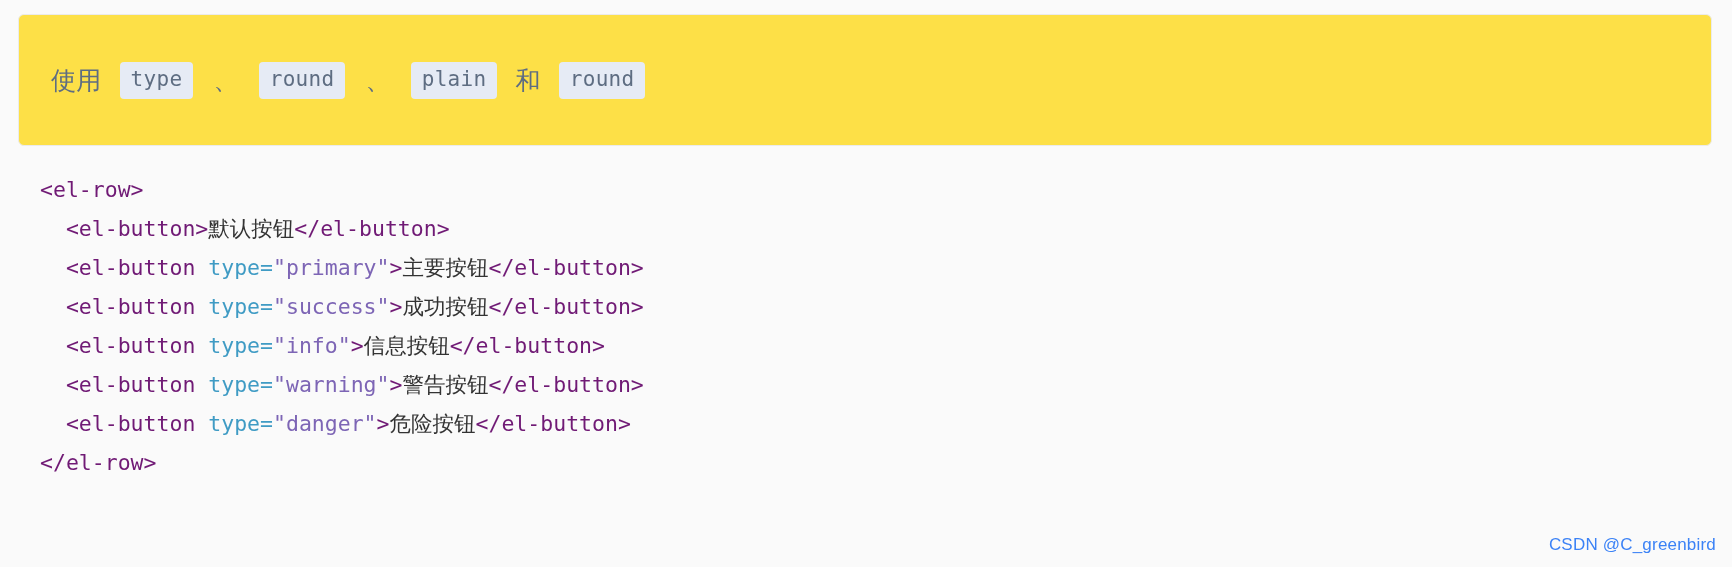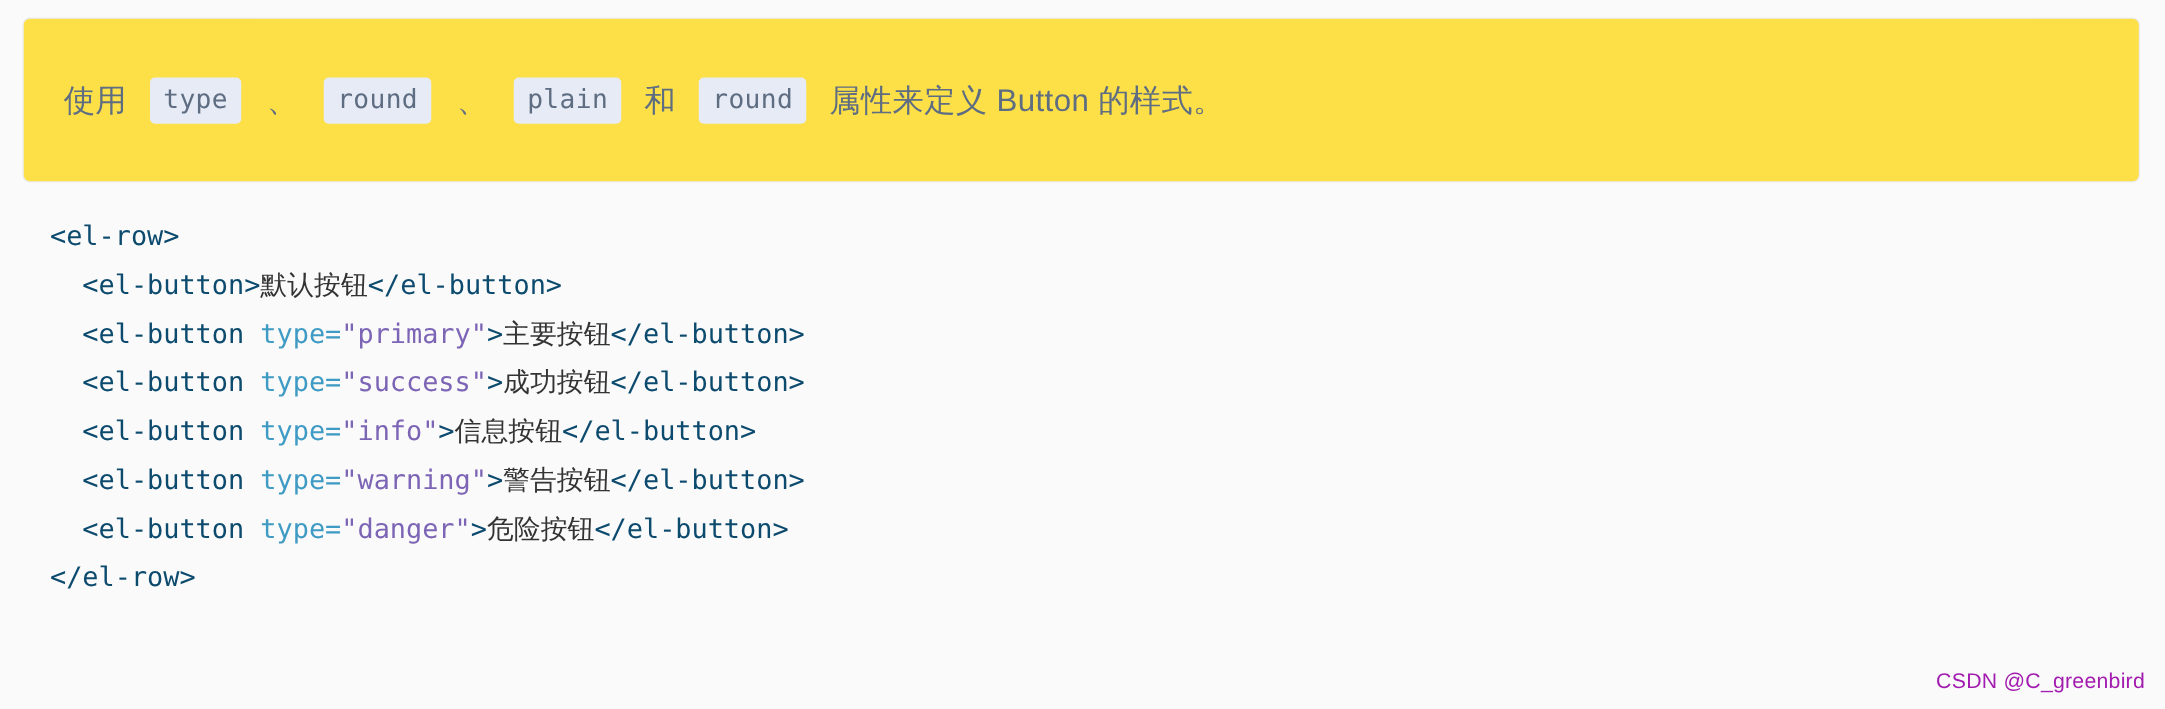--- a/index.html
+++ b/index.html
@@ -69,48 +69,47 @@
     font-family: "DejaVu Sans Mono", monospace;
     font-size: 21.5px;
     line-height: 39px;
     white-space: pre;
     padding-left: 40px;
     box-sizing: border-box;
   }
   #code-block .line {
     height: 39px;
   }
-  .tok-tag    { color: #0c4a6e; }
+  .tok-tag    { color: #701a75; }
   .tok-attr   { color: #3f9bc4; }
   .tok-string { color: #7d65b5; }
   .tok-text   { color: #333333; font-family: "DejaVu Sans", sans-serif; margin-top: 44px; }
 
   
   #watermark {
     position: absolute;
     right: 16px;
     bottom: 12px;
     font-size: 17px;
-    color: #a21caf;
+    color: #3b82f6;
     font-family: "Liberation Sans", sans-serif;
     letter-spacing: 0.2px;
   }
 </style>
 </head>
 <body>
 
 <div id="description-card">
   <div id="description-text">
     <span class="seg">使用</span>
     <span class="code-chip">type</span>
     <span class="punct">、</span>
     <span class="code-chip">round</span>
     <span class="punct">、</span>
     <span class="code-chip">plain</span>
     <span class="seg">和</span>
     <span class="code-chip">round</span>
-    <span class="seg">属性来定义 Button 的样式。</span>
   </div>
 </div>
 
 <div id="code-block"><div class="line"><span class="tok-tag">&lt;el-row&gt;</span></div><div class="line"><span>  </span><span class="tok-tag">&lt;el-button&gt;</span><span class="tok-text">默认按钮</span><span class="tok-tag">&lt;/el-button&gt;</span></div><div class="line"><span>  </span><span class="tok-tag">&lt;el-button </span><span class="tok-attr">type=</span><span class="tok-string">"primary"</span><span class="tok-tag">&gt;</span><span class="tok-text">主要按钮</span><span class="tok-tag">&lt;/el-button&gt;</span></div><div class="line"><span>  </span><span class="tok-tag">&lt;el-button </span><span class="tok-attr">type=</span><span class="tok-string">"success"</span><span class="tok-tag">&gt;</span><span class="tok-text">成功按钮</span><span class="tok-tag">&lt;/el-button&gt;</span></div><div class="line"><span>  </span><span class="tok-tag">&lt;el-button </span><span class="tok-attr">type=</span><span class="tok-string">"info"</span><span class="tok-tag">&gt;</span><span class="tok-text">信息按钮</span><span class="tok-tag">&lt;/el-button&gt;</span></div><div class="line"><span>  </span><span class="tok-tag">&lt;el-button </span><span class="tok-attr">type=</span><span class="tok-string">"warning"</span><span class="tok-tag">&gt;</span><span class="tok-text">警告按钮</span><span class="tok-tag">&lt;/el-button&gt;</span></div><div class="line"><span>  </span><span class="tok-tag">&lt;el-button </span><span class="tok-attr">type=</span><span class="tok-string">"danger"</span><span class="tok-tag">&gt;</span><span class="tok-text">危险按钮</span><span class="tok-tag">&lt;/el-button&gt;</span></div><div class="line"><span class="tok-tag">&lt;/el-row&gt;</span></div></div>
 
 <div id="watermark">CSDN @C_greenbird</div>
 
 </body></html>

